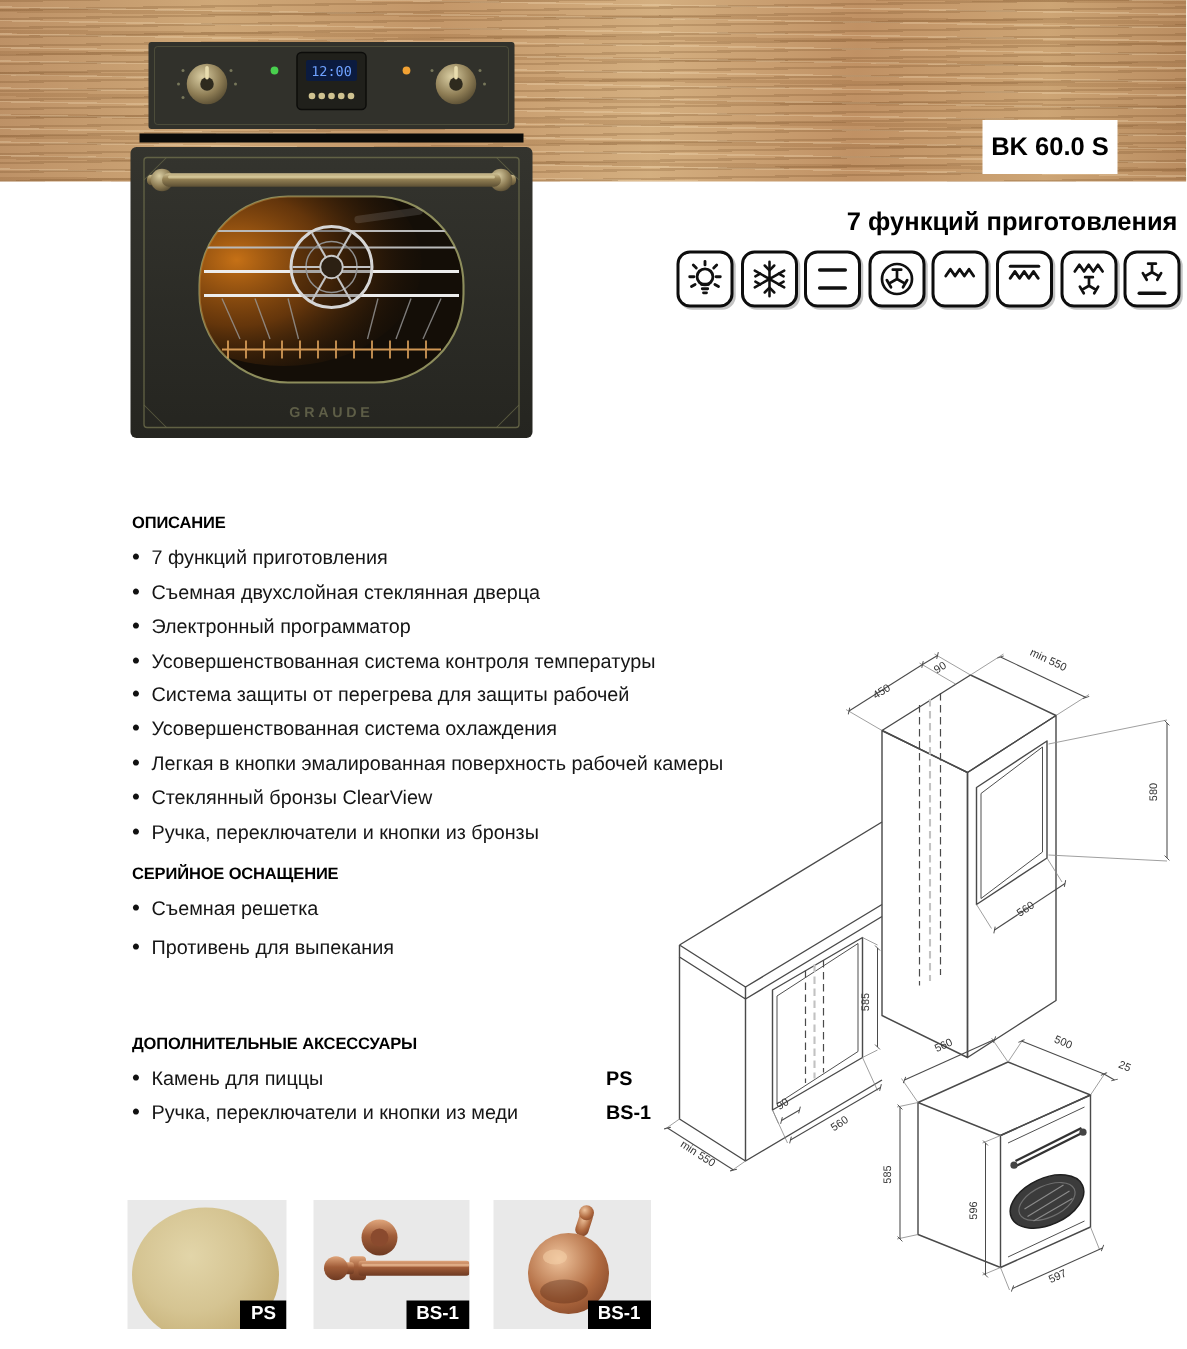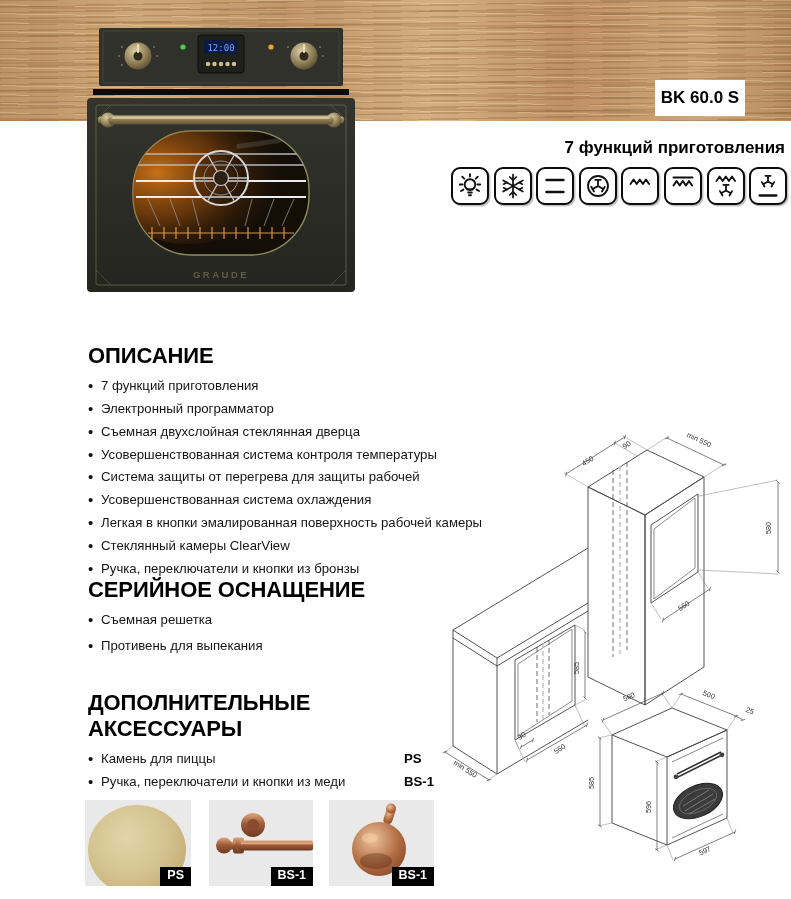--- a/index.html
+++ b/index.html
@@ -26,21 +26,21 @@
   .fn-icons { position:absolute; left:451px; top:167px; display:flex; gap:4.6px; }
   .fn-icon { width:38px; height:38px; border:2.6px solid #0d0d0d; border-radius:9px;
     background:#fff; box-shadow:1.5px 1.5px 0 #c4c4c4; display:flex; align-items:center; justify-content:center; }
   .fn-icon svg { display:block; }
   .ic { stroke:#101010; fill:none; stroke-linecap:round; stroke-linejoin:round; }
 
   .section { position:absolute; left:88px; width:420px; }
   #sec-desc { top:343px; }
   #sec-serial { top:577px; }
   #sec-acc { top:690px; width:380px; }
-  .section h3 { margin:0 0 10px 0; font-size:22px; font-weight:bold; color:#000; letter-spacing:-0.1px; }
+  .section h3 { margin:0 0 10px 0; font-size:11px; font-weight:bold; color:#000; letter-spacing:-0.1px; }
   .section ul { list-style:none; margin:0; padding:0; }
   .section li { position:relative; font-size:13.2px; color:#151515; padding-left:13px; margin-bottom:9px; line-height:1.05; }
   #sec-serial li { margin-bottom:12px; }
   #sec-acc li { margin-bottom:9.5px; display:flex;gap:36px; }
   .section li::before { content:"\2022"; position:absolute; left:0; top:-1px; font-size:15px; color:#111; }
   .acc-text { width:267px; }
   .acc-code { font-weight:bold; color:#000; }
 
   .diagram { position:absolute; left:437px; top:422px; }
   .dln { stroke:#4a4a4a; stroke-width:0.95; fill:none; stroke-linejoin:round; }
@@ -264,27 +264,27 @@
         <path d="M6.5,24.5 L23.5,24.5" stroke-width="2.3"></path>
       </g>
         </svg>
     </div>
   </div>
 
   <div class="section" id="sec-desc">
     <h3>ОПИСАНИЕ</h3>
     <ul>
       <li>7 функций приготовления</li>
+      <li>Съемная двухслойная стеклянная дверца</li>
       <li>Электронный программатор</li>
-      <li>Съемная двухслойная стеклянная дверца</li>
       <li>Усовершенствованная система контроля температуры</li>
       <li>Система защиты от перегрева для защиты рабочей</li>
       <li>Усовершенствованная система охлаждения</li>
       <li>Легкая в кнопки эмалированная поверхность рабочей камеры</li>
-      <li>Стеклянный камеры ClearView</li>
+      <li>Стеклянный бронзы ClearView</li>
       <li>Ручка, переключатели и кнопки из бронзы</li>
     </ul>
   </div>
 
   <div class="section" id="sec-serial">
     <h3>СЕРИЙНОЕ ОСНАЩЕНИЕ</h3>
     <ul>
       <li>Съемная решетка</li>
       <li>Противень для выпекания</li>
     </ul>

